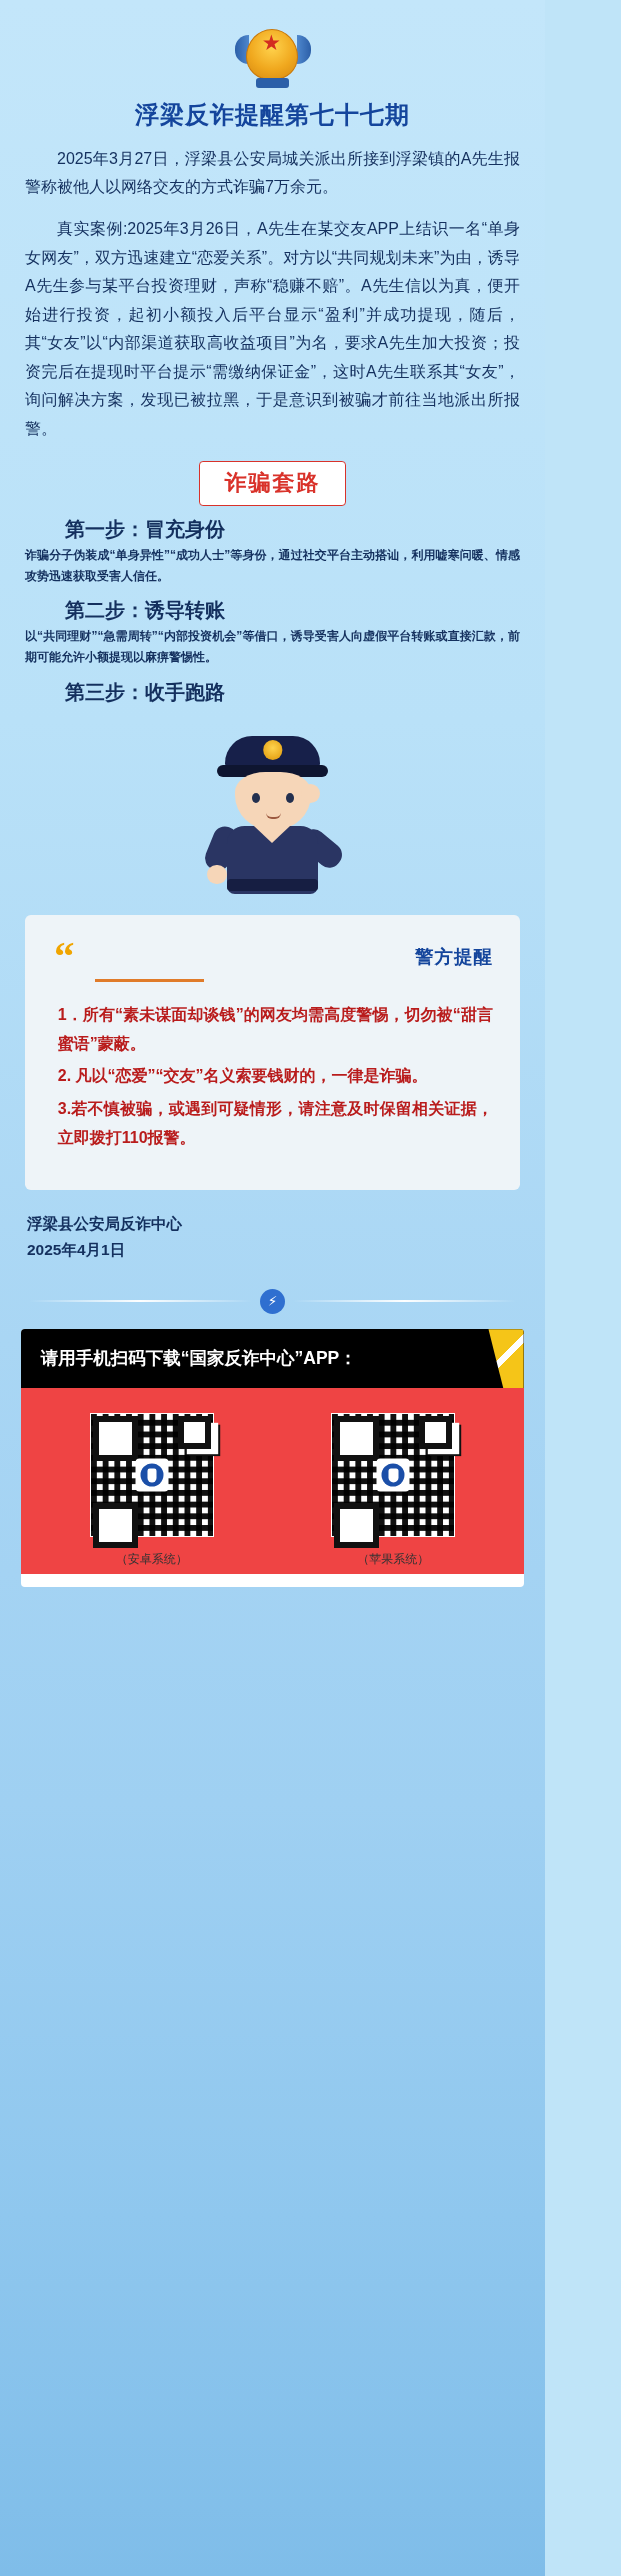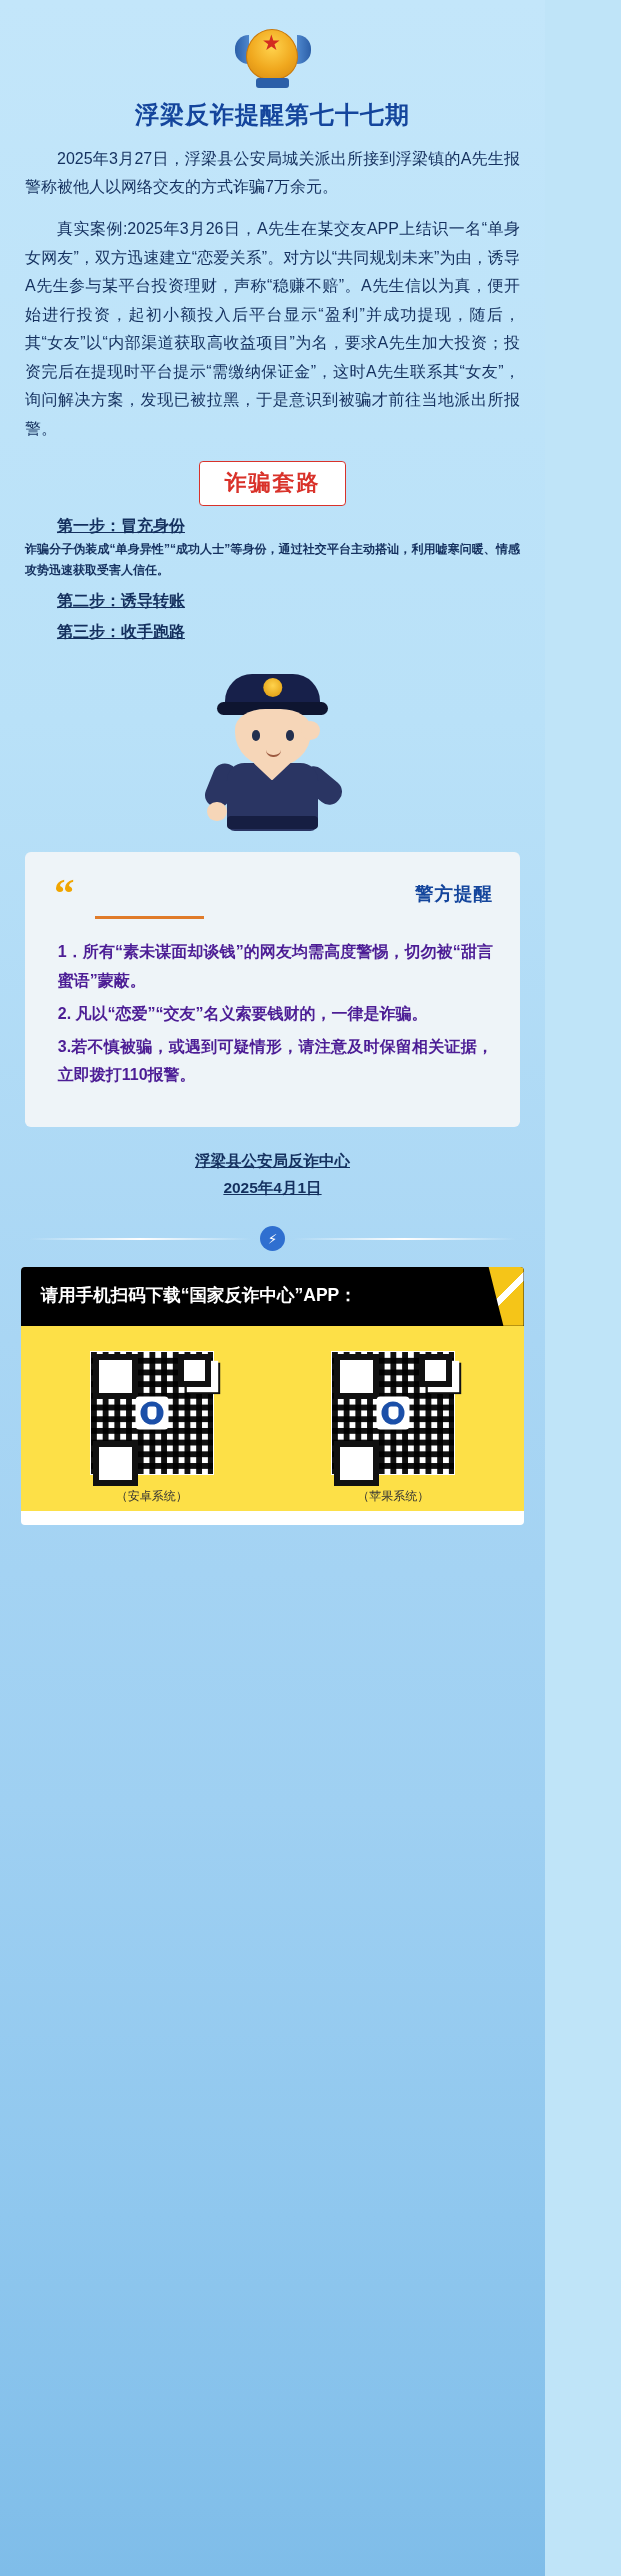--- a/index.html
+++ b/index.html
@@ -104,26 +104,25 @@
     color: #d9322a;
     font-size: 22px;
     font-weight: bold;
     padding: 6.8px 25px;
     border: 1.9px solid #d9322a;
     border-radius: 3.9px;
     letter-spacing: 1.9px;
   }
 
   .step-title {
-    font-size: 16px;
+    font-size: 20px;
     font-weight: bold;
     color: #14305e;
     text-indent: 2em;
     margin: 9.7px 0 1.9px;
-    text-decoration: underline;
   }
   .step-body {
     font-size: 12px;
     line-height: 1.78;
     color: #14305e;
     text-align: justify;
     margin: 0 0 5.8px 0;
     font-weight: bold;
   }
 
@@ -237,36 +236,35 @@
     text-align: right;
   }
   .tip-underline {
     margin: 9.7px 0 19.4px 43px;
     width: 109px; height: 2.9px;
     background: #e07b2a;
   }
   .tip-item {
     font-size: 16px;
     line-height: 1.8;
-    color: #4c1d95;
+    color: #b91c1c;
     margin: 0 0 3.9px 0;
     padding-left: 5.8px;
     font-weight: bold;
     text-align: justify;
   }
 
   
   .sign {
     margin: 21.4px 27px 0;
-    text-align: center;
+    text-align: left;
     font-size: 15.5px;
     font-weight: bold;
     color: #14305e;
     line-height: 1.7;
-    text-decoration: underline;
   }
 
   
   .divider {
     display: flex;
     align-items: center;
     margin: 25px 29px 15.5px;
   }
   .divider .line {
     flex: 1;
@@ -307,21 +305,21 @@
     position: absolute;
     right: 0; top: 0;
     width: 45px; height: 100%;
     background: linear-gradient(135deg, #f5c518 0%, #f5c518 48%, #ffffff 48%, #ffffff 56%, #f5c518 56%);
     clip-path: polygon(22% 0, 100% 0, 100% 100%, 55% 100%);
   }
   .qr-body {
     display: flex;
     justify-content: space-around;
     padding: 25px 9.7px 5.8px;
-    background: #fde047;
+    background: #ef4444;
   }
   .qr-col { text-align: center; width: 45%; }
   .qr-img {
     width: 124px; height: 124px;
     margin: 0 auto;
     position: relative;
     background-color: #ffffff;
     background-image:
       repeating-linear-gradient(0deg, #111 0 5.8px, transparent 5.8px 11.7px),
       repeating-linear-gradient(90deg, #111 0 5.8px, transparent 5.8px 11.7px);
@@ -400,20 +398,21 @@
     <div class="banner-wrap">
       <span class="banner">诈骗套路</span>
     </div>
 
     <div>
       <div class="step-title">第一步：冒充身份</div>
       <div class="step-body">诈骗分子伪装成“单身异性”“成功人士”等身份，通过社交平台主动搭讪，利用嘘寒问暖、情感攻势迅速获取受害人信任。</div>
     </div>
     <div>
       <div class="step-title">第二步：诱导转账</div>
+      <div class="step-body">以“共同理财”“急需周转”“内部投资机会”等借口，诱导受害人向虚假平台转账或直接汇款，前期可能允许小额提现以麻痹警惕性。</div>
     </div>
     <div>
       <div class="step-title">第三步：收手跑路</div>
     </div>
   </div>
 
   <div class="mascot-wrap">
     <div class="mascot">
       <div class="m-arm r"></div>
       <div class="m-hat"></div>

